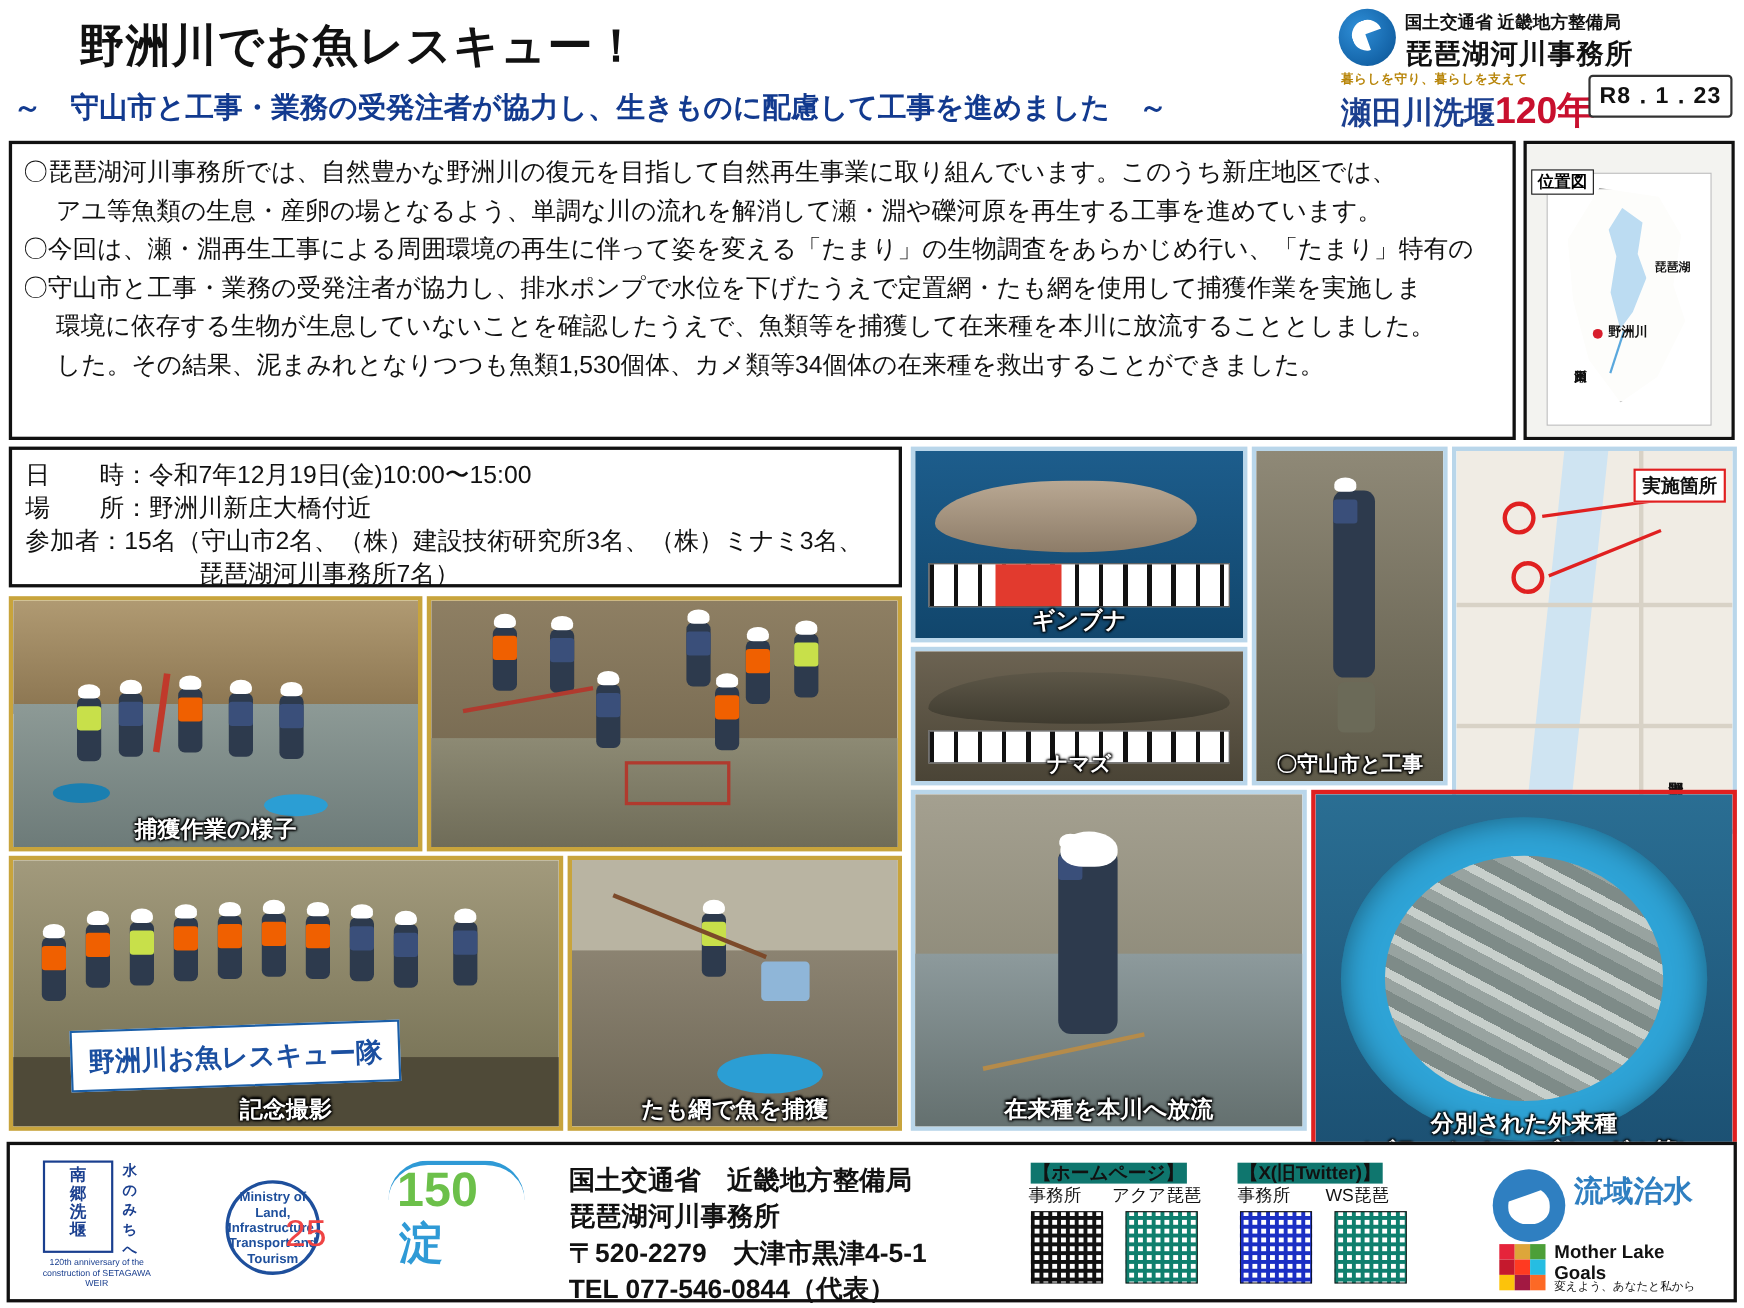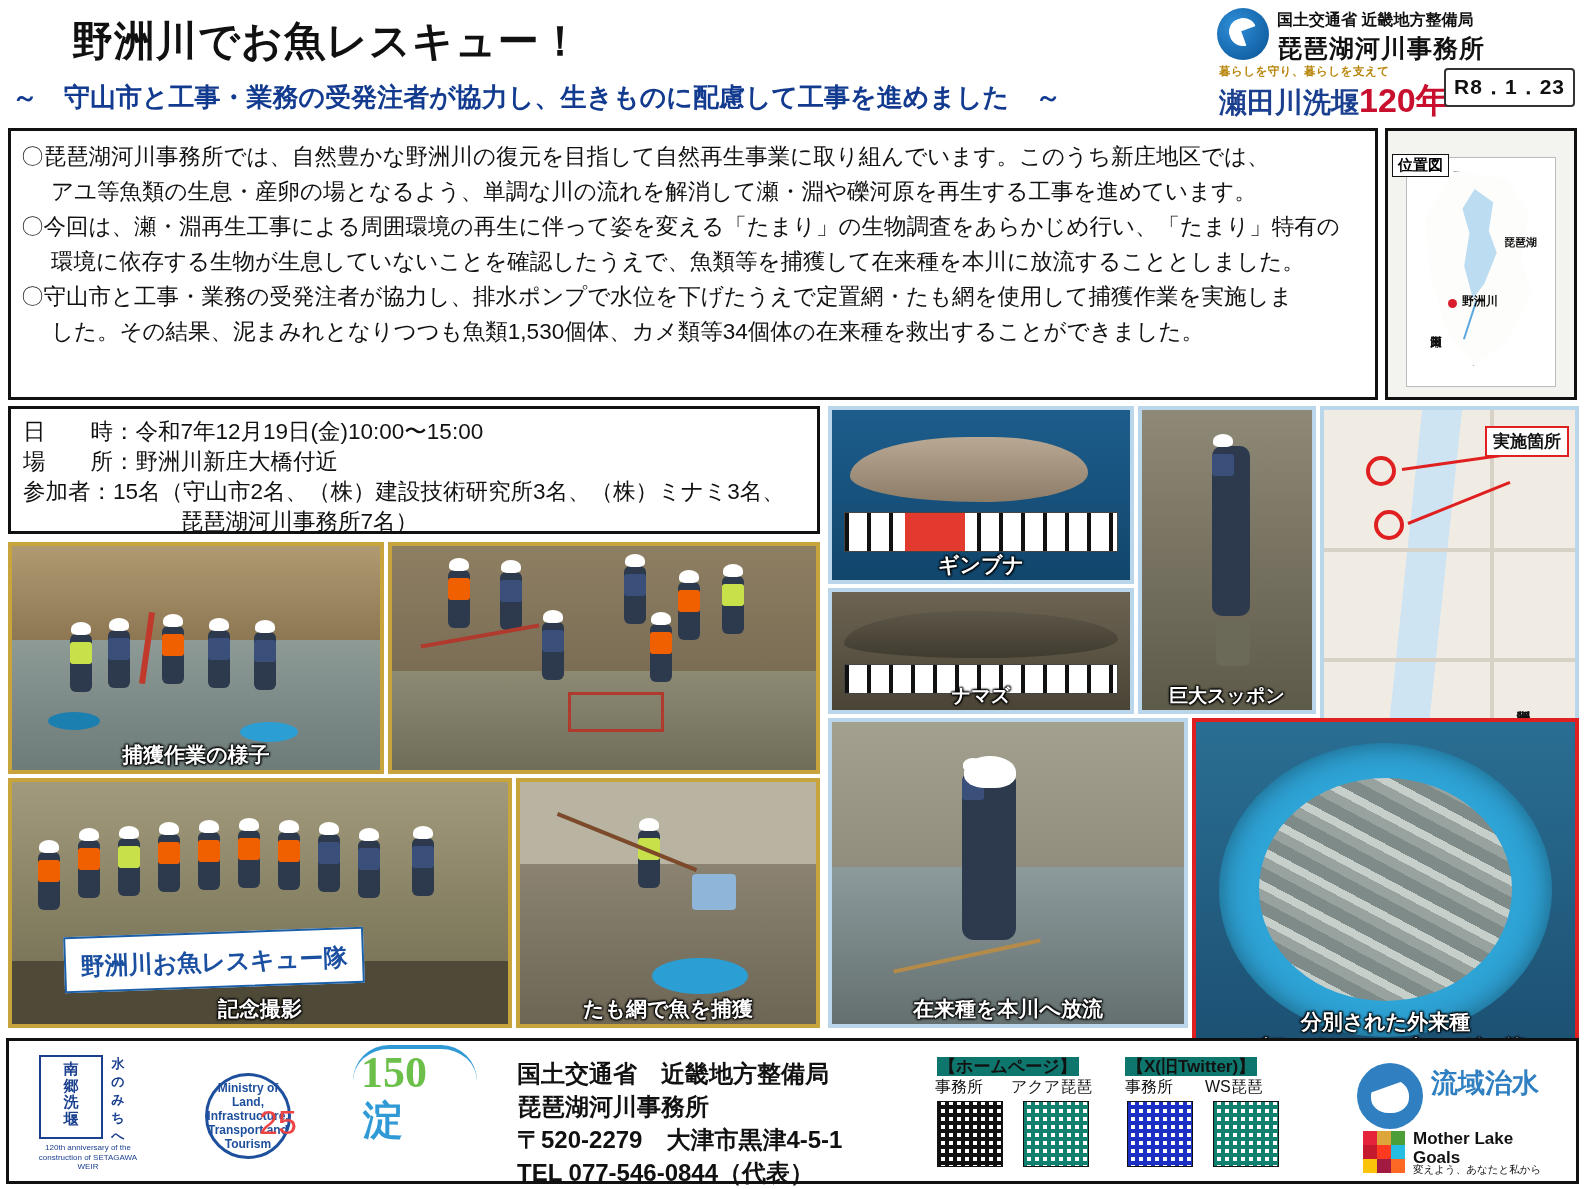--- a/index.html
+++ b/index.html
@@ -189,21 +189,21 @@
     color:#1a3f8f; font-size:13px; font-weight:bold; text-align:center;
   }
   .seal-cap { position:absolute; left:0; top:92px; width:110px; text-align:center; font-size:8px; color:#1a3f8f; line-height:1.2;}
   .f-logo2 { position:absolute; left:178px; top:18px; width:120px; height:112px; }
   .mlit-circ {
     position:absolute; left:18px; top:14px; width:86px; height:86px; border-radius:50%;
     border:3px solid #1e4f9c; color:#1e4f9c; font-size:12px; font-weight:bold;
     display:flex; align-items:center; justify-content:center; text-align:center;
   }
   .mlit-25 { position:absolute; left:72px; top:44px; font-size:34px; font-weight:normal; color:#ef4444; }
-  .f-logo3 { position:absolute; left:338px; top:0; width:136px; height:112px;font-family:Liberation Serif, serif; }
+  .f-logo3 { position:absolute; left:338px; top:10px; width:136px; height:112px; }
   .yodo-num { position:absolute; left:14px; top:6px; font-size:44px; font-weight:bold; color:#2f9ad6; }
   .yodo-num span { color:#6cc04a; }
   .yodo-kanji { position:absolute; left:16px; top:52px; font-size:40px; font-weight:bold; color:#2f9ad6; }
   .yodo-bridge { position:absolute; left:6px; top:4px; width:124px; height:36px; border-top:4px solid #2f9ad6; border-radius:60px 60px 0 0;}
   .f-addr { position:absolute; left:508px; top:16px; font-size:24px; line-height:1.38; color:#111; font-weight:bold;}
   .qr-group { position:absolute; left:920px; top:14px; width:360px; height:120px; }
   .qr-head { position:absolute; font-size:17px; font-weight:bold; color:#111; }
   .qr-head .hl { background:#0f766e; padding:0 2px;margin-top:30px; }
   .qr-sub { position:absolute; font-size:16px; color:#111; }
   .qr {
@@ -260,22 +260,22 @@
       </div>
     </div>
     <div class="date-box">R8．1．23</div>
   </div>
 </div>
 
 <div class="textbox">
   <p><span>〇琵琶湖河川事務所では、自然豊かな野洲川の復元を目指して自然再生事業に取り組んでいます。このうち新庄地区では、</span></p>
   <p style="padding-left:30px"><span>アユ等魚類の生息・産卵の場となるよう、単調な川の流れを解消して瀬・淵や礫河原を再生する工事を進めています。</span></p>
   <p><span>〇今回は、瀬・淵再生工事による周囲環境の再生に伴って姿を変える「たまり」の生物調査をあらかじめ行い、「たまり」特有の</span></p>
+  <p><span>〇守山市と工事・業務の受発注者が協力し、排水ポンプで水位を下げたうえで定置網・たも網を使用して捕獲作業を実施しま</span></p>
   <p style="padding-left:30px"><span>環境に依存する生物が生息していないことを確認したうえで、魚類等を捕獲して在来種を本川に放流することとしました。</span></p>
-  <p><span>〇守山市と工事・業務の受発注者が協力し、排水ポンプで水位を下げたうえで定置網・たも網を使用して捕獲作業を実施しま</span></p>
   <p style="padding-left:30px"><span>した。その結果、泥まみれとなりつつも魚類1,530個体、カメ類等34個体の在来種を救出することができました。</span></p>
 </div>
 
 <div class="locmap">
   <div class="lm-base"></div>
   <div class="lm-shape"></div>
   <div class="lm-pref"></div>
   <div class="lm-lake"></div>
   <div class="lm-lake-lbl">琵琶湖</div>
   <div class="lm-river-line"></div>
@@ -373,21 +373,21 @@
   <div class="ruler" style="bottom:16px; height:30px;"></div>
   <div class="cap small">ナマズ</div>
 </div>
 
 <div class="photo bord-blue" style="left:1138px; top:406px; width:178px; height:308px;">
   <div class="sc">
     <div style="position:absolute;inset:0;background:linear-gradient(#8f8977,#5e5a49);"></div>
     <div class="worker b" style="left:70px; top:36px; width:38px; height:170px; border-radius:10px;"></div>
     <div style="position:absolute;left:74px;top:210px;width:34px;height:46px;background:#6b6a58;border-radius:6px;"></div>
   </div>
-  <div class="cap small">巨大スッポン</div>
+  <div class="cap small">〇守山市と工事</div>
 </div>
 
 <div class="photo bord-blue" style="left:1320px; top:406px; width:259px; height:352px;">
   <div class="mapbg"></div>
   <div class="mapriver"></div>
   <div class="maproad" style="left:0;right:0;top:40%;height:4px;"></div>
   <div class="maproad" style="left:0;right:0;top:72%;height:4px;"></div>
   <div class="maproad" style="left:66%;top:0;bottom:0;width:4px;"></div>
   <div class="circle-mark" style="left:42px; top:46px;"></div>
   <div class="circle-mark" style="left:50px; top:100px;"></div>

